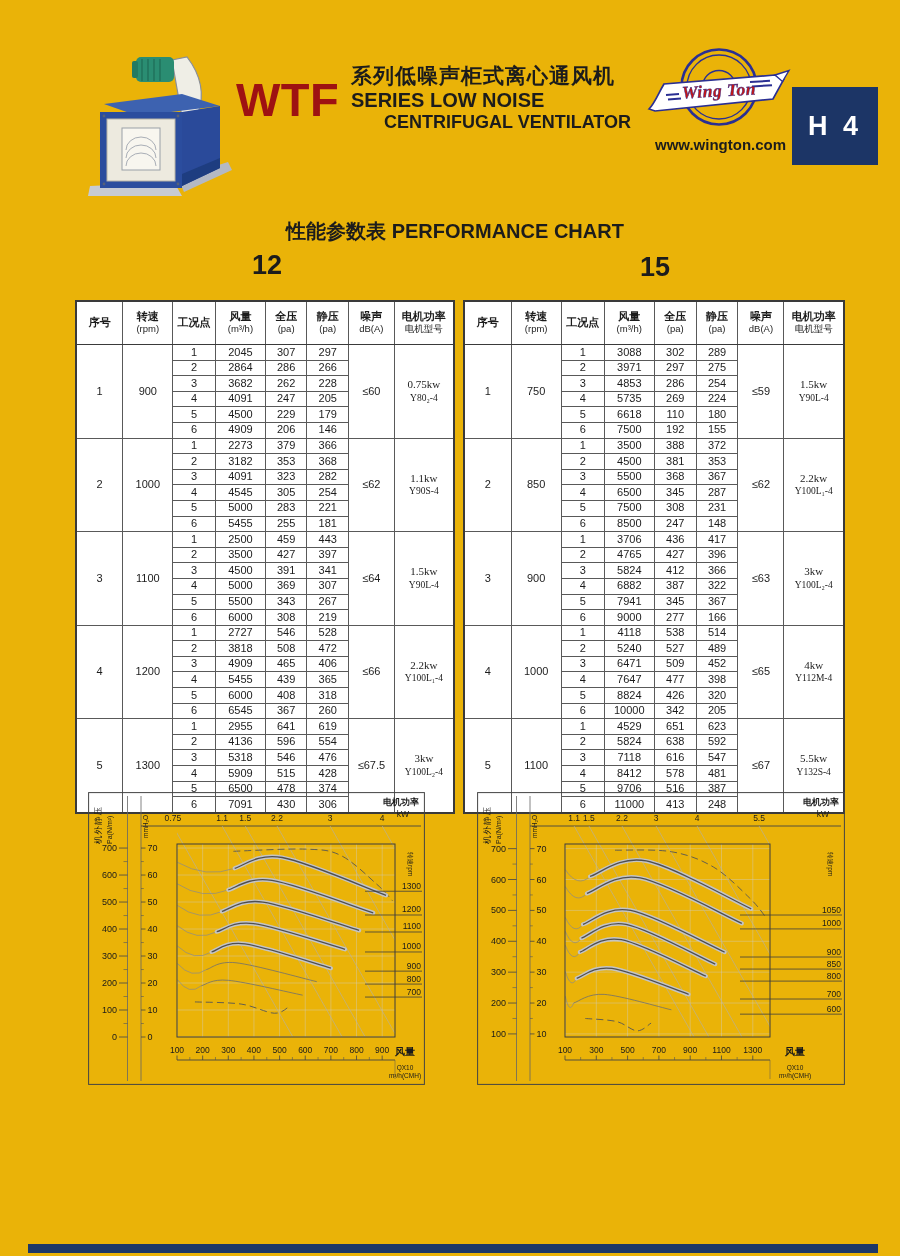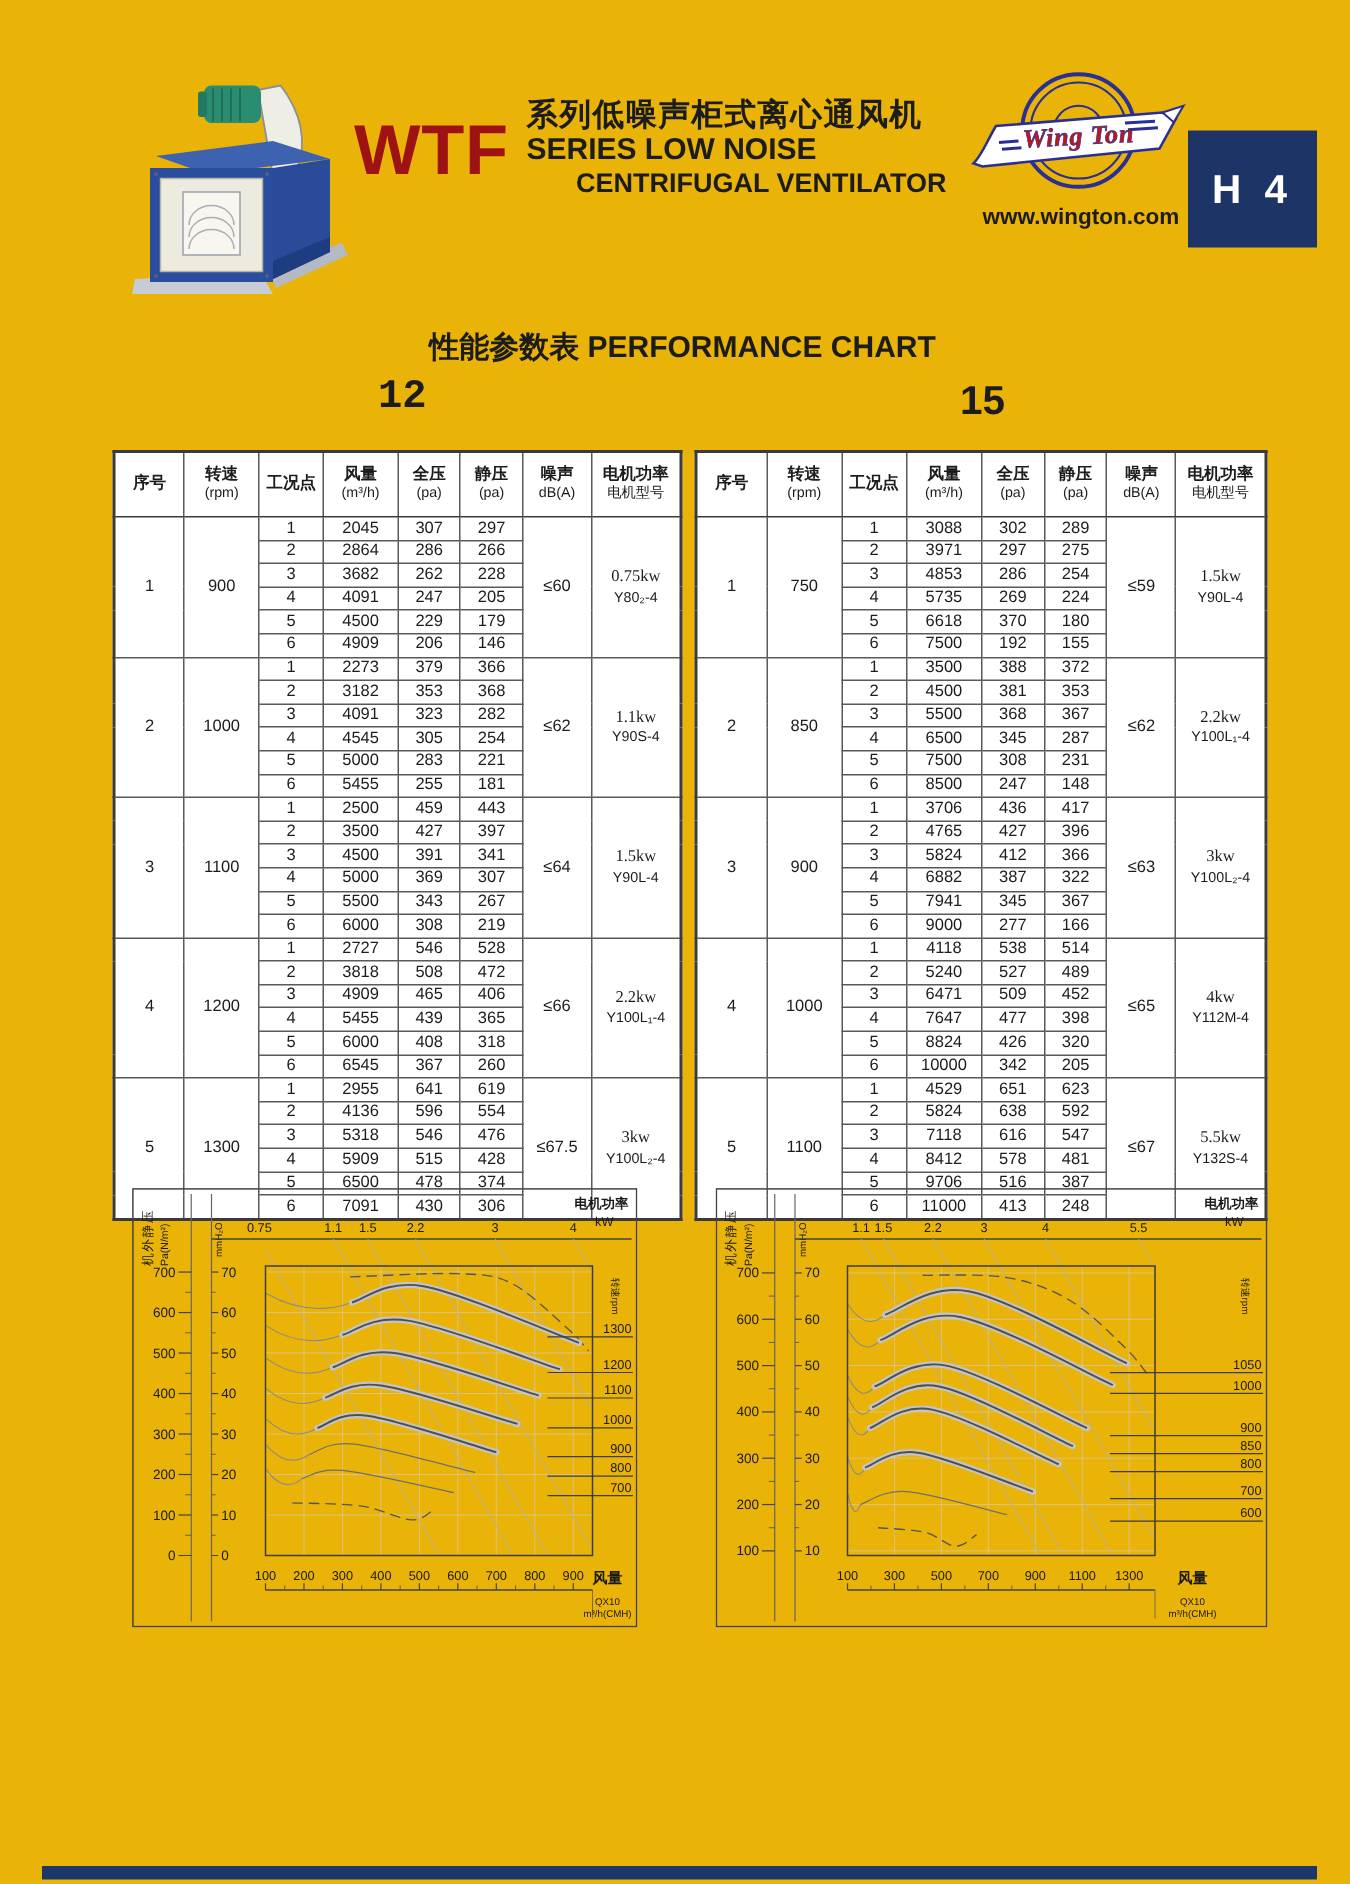--- a/index.html
+++ b/index.html
@@ -13,32 +13,32 @@
   .t-en1{left:351px;top:89px;font-size:20px;font-weight:700;}
   .t-en2{left:351px;top:112px;font-size:18px;font-weight:700;margin-left:33px;}
   .logo{left:646px;top:36px;width:148px;height:114px;}
   .site{left:655px;top:136px;font-size:15px;font-weight:700;}
   .hbox{left:792px;top:87px;width:86px;height:78px;background:#1c3566;color:#fff;
         display:flex;align-items:center;padding-left:16px;box-sizing:border-box;
         font-size:27px;font-weight:700;letter-spacing:4px;}
   
   .sec-title{left:150px;top:218px;width:610px;text-align:center;font-size:20px;font-weight:700;}
   .tbl-num{font-size:27px;font-weight:700;}
-  #n0{left:252px;top:250px;font-family:Liberation Mono, monospace;} #n1{left:640px;top:252px;}
+  #n0{left:252px;top:250px;} #n1{left:640px;top:252px;}
   
   table.perf{position:absolute;top:300px;border-collapse:collapse;table-layout:fixed;
              border:2px solid #3a3a3a;background:#fff;padding-left:34px;}
   #t0{left:75px;width:380px;} #t1{left:463px;width:382px;}
   table.perf th,table.perf td{border:1px solid #595959;text-align:center;padding:0;
              font-size:11px;line-height:1.05;height:14.6px;overflow:hidden;white-space:nowrap;}
   table.perf thead th{height:42px;font-weight:600;font-size:11px;border-bottom:1.5px solid #3a3a3a;}
   table.perf thead .sub{font-size:9.5px;font-weight:400;}
   td.pwcell{font-size:10px;}
   td.pwcell .pw{font-size:11px;margin-bottom:3px;font-family:Liberation Serif, serif;}
-  td.pwcell .mt{font-size:9.5px;}
+  td.pwcell .mt{font-size:9.5px;font-family:Liberation Serif, serif;}
   tr.gtop td{border-top:1.4px solid #3a3a3a;}
   
   .chart{top:792px;height:293px;}
   #c0{left:88px;width:337px;} #c1{left:477px;width:368px;}
   .chart svg{width:100%;height:100%;display:block;font-family:"Liberation Sans","DejaVu Sans",sans-serif;}
   
   .footbar{left:28px;top:1244px;width:850px;height:9px;background:#1d3868;}
 </style>
 </head>
 <body>
@@ -398,21 +398,21 @@
         </tr>
         <tr>
           <td>4</td>
           <td>5735</td>
           <td>269</td>
           <td>224</td>
         </tr>
         <tr>
           <td>5</td>
           <td>6618</td>
-          <td>370</td>
+          <td>110</td>
           <td>180</td>
         </tr>
         <tr>
           <td>6</td>
           <td>7500</td>
           <td>192</td>
           <td>155</td>
         </tr>
         <tr class="gtop">
           <td rowspan="6">2</td>

